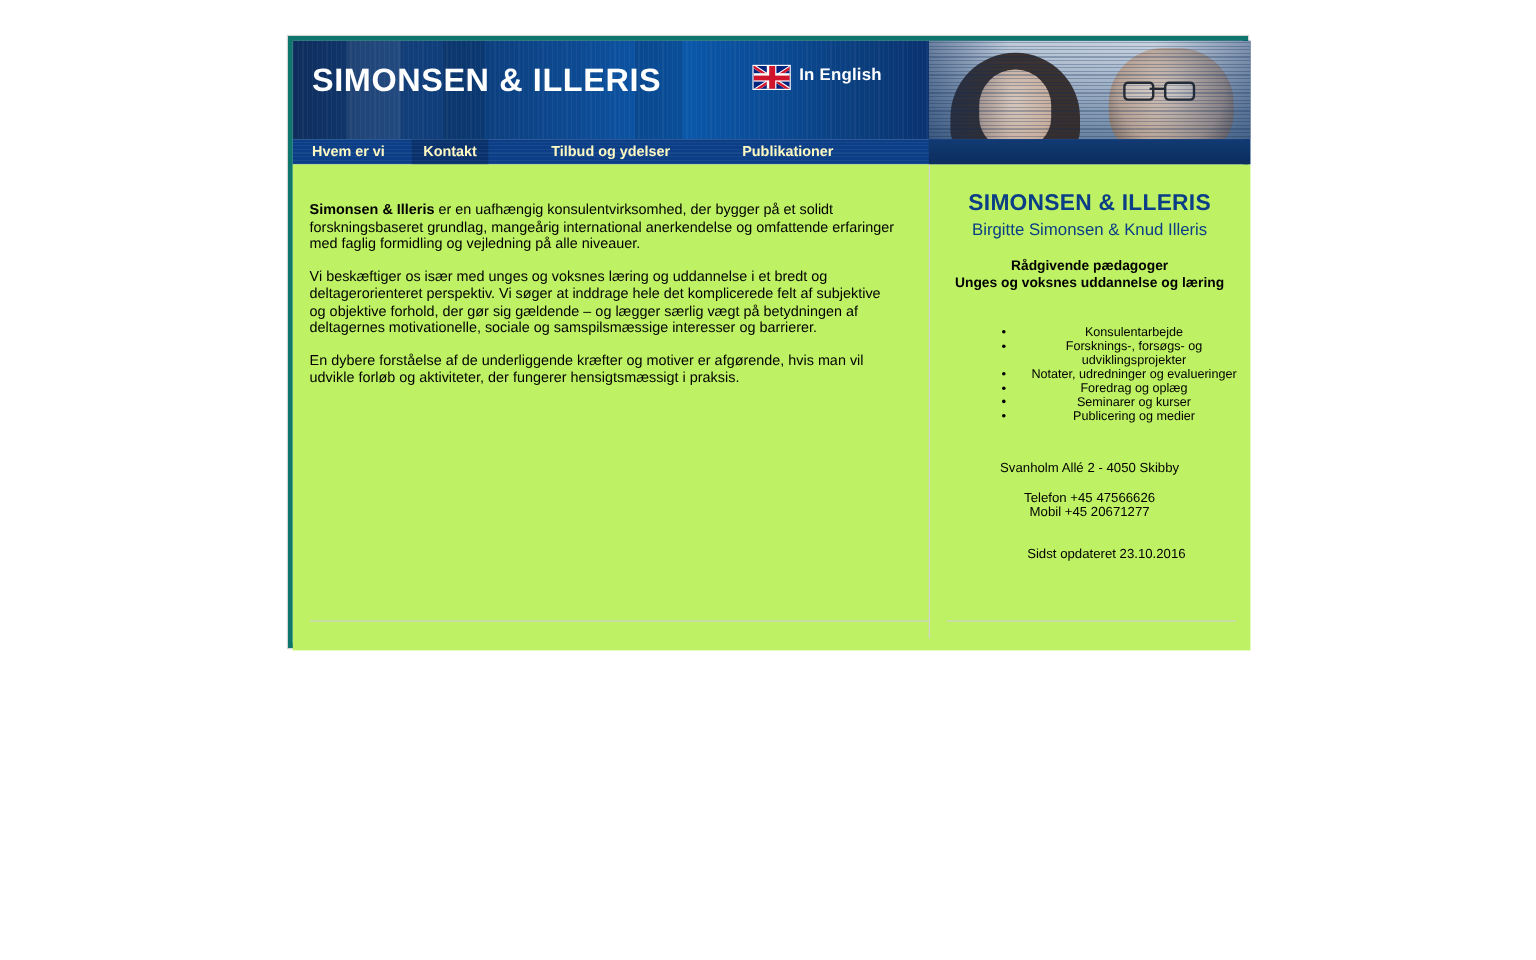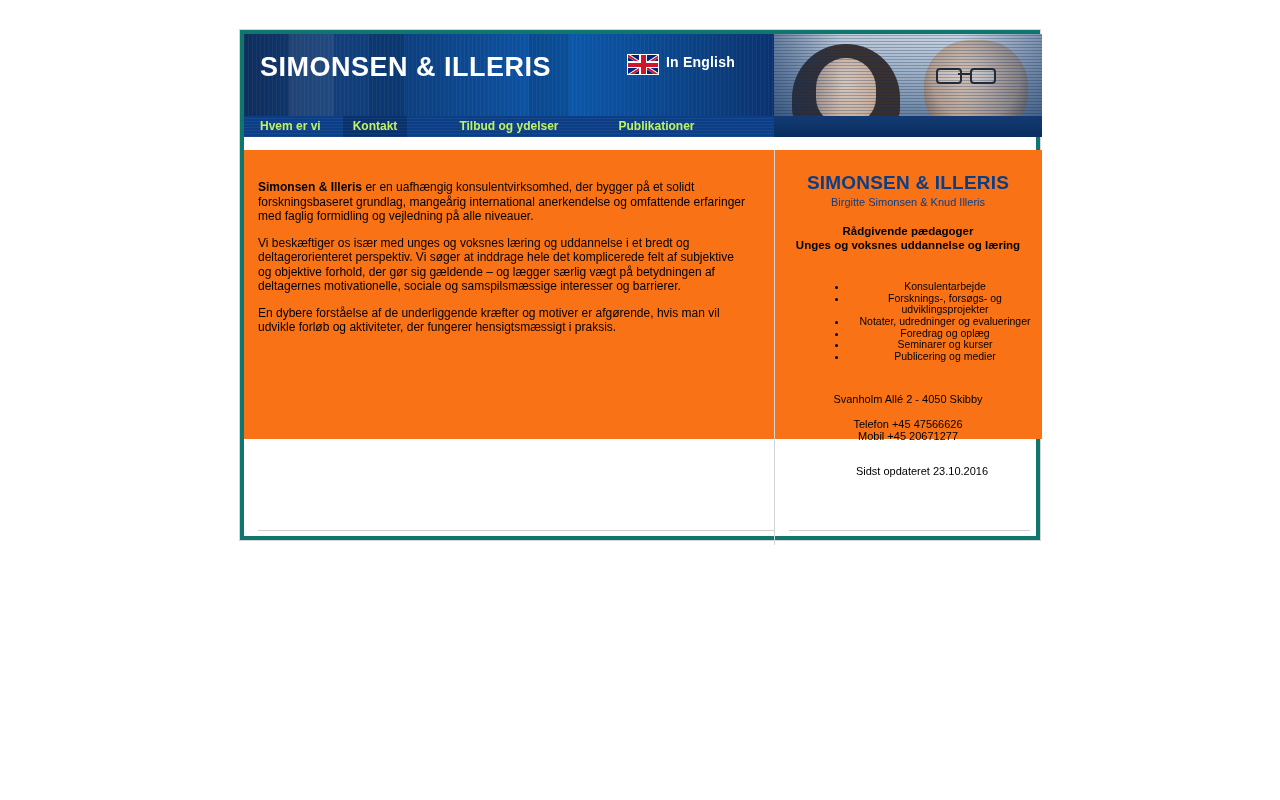--- a/index.html
+++ b/index.html
@@ -183,21 +183,21 @@
   .nav::after{
     content:"";
     position:absolute; left:0; top:0; right:0; bottom:0;
     background: repeating-linear-gradient(0deg, rgba(255,255,255,0.06) 0px, rgba(255,255,255,0.06) 1px, rgba(0,0,0,0) 1px, rgba(0,0,0,0) 3px);
     pointer-events:none;
   }
   .nav-item {
     position: relative;
     height: 21px;
     line-height: 21px;
-    color: #bef264;
+    color: #fef9c3;
     font-size: 12px;
     font-weight: bold;
     text-decoration: none;
     padding: 16px 10px;
     white-space: nowrap;
     z-index: 2;
   }
   .nav-item.n1 { margin-left: 6px; }
   .nav-item.n2 { margin-left: 12px; background: rgba(0,0,0,0.18); }
   .nav-item.n3 { margin-left: 42px; }
@@ -205,24 +205,23 @@
   .nav-photo-strip {
     position:absolute; left:530px; top:0; width:268px; height:21px;
     background: linear-gradient(180deg,#123a73 0%, #0b2d5e 100%);
     z-index:1;
   }
 
   
   .content {
     position: relative;
     width: 798px;
-    height: 289px;
-    background: #f97316;
+    height: 405px;
+    background: #bef264;
     display: flex;
-    margin-top: 13px;
   }
 
   .col-left {
     width: 530px;
     padding: 30px 28px 0 14px;
     box-sizing: border-box;
   }
   .col-left p {
     margin: 0 0 12px 0;
     font-size: 12px;
@@ -257,21 +256,21 @@
     text-align: center;
   }
   .r-title {
     font-size: 19px;
     font-weight: bold;
     color: #0b3e86;
     letter-spacing: 0.2px;
     line-height: 22px;
   }
   .r-names {
-    font-size: 11px;
+    font-size: 14px;
     color: #0b3e86;
     margin-top: 2px;
   }
   .r-role {
     margin-top: 17px;
     font-size: 11.5px;
     font-weight: bold;
     color: #000000;
   }
   .r-sub {

